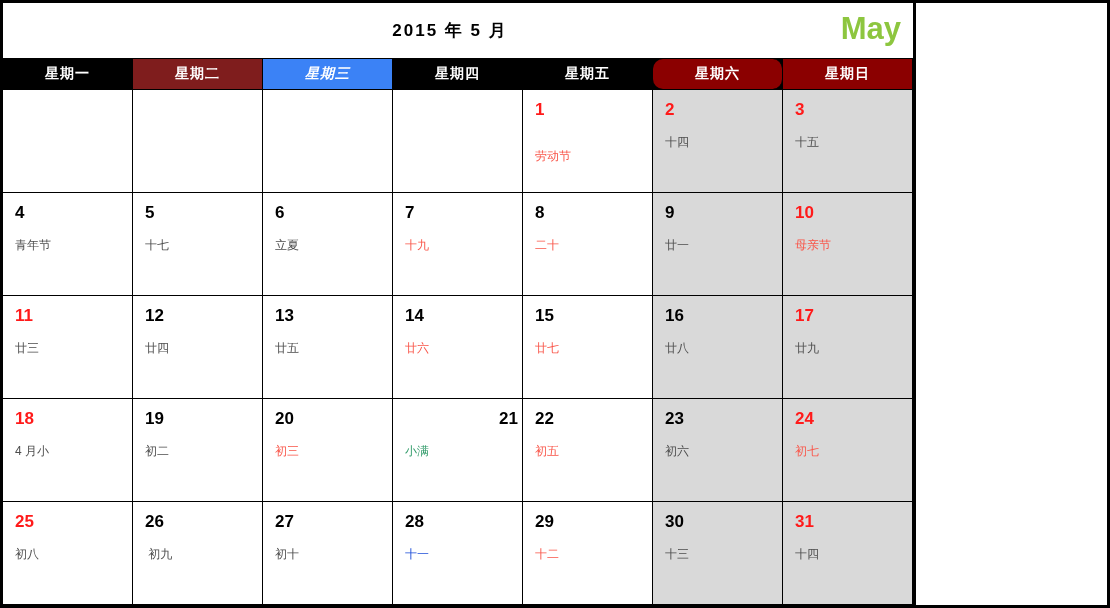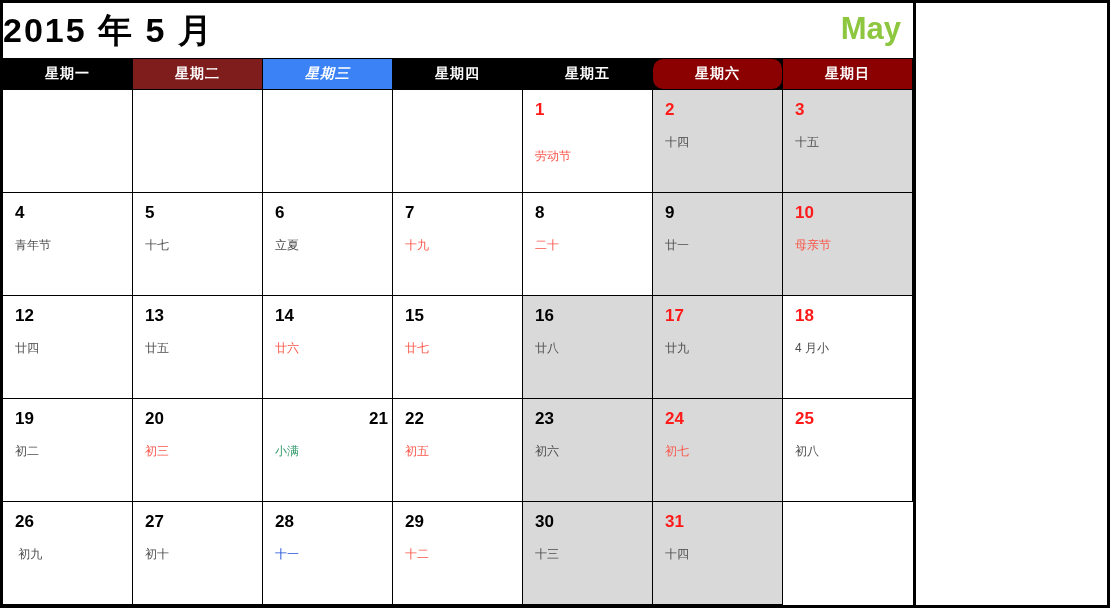--- a/index.html
+++ b/index.html
@@ -18,21 +18,22 @@
     display:flex;flex-direction:column;
     border-right:3px solid #000;
   }
   .title-row{
     height:55px;flex:0 0 55px;
     position:relative;
     display:flex;align-items:center;
   }
   .title{
     position:absolute;left:0;right:16px;
-    font-size:34px;font-weight:bold;color:#000;
+    text-align:center;
+    font-size:17px;font-weight:bold;color:#000;
     letter-spacing:2px;
   }
   .month-en{
     position:absolute;right:12px;top:8px;
     font-size:31px;font-weight:600;
   }
   .weekday-row{
     height:30px;flex:0 0 30px;
     display:flex;
     background:#000;
@@ -129,20 +130,24 @@
         </div>
         <div class="cell weekend">
           <div class="num" style="color: rgb(0, 0, 0);">9</div>
           <div class="sub" style="color: rgb(77, 77, 77);">廿一</div>
         </div>
         <div class="cell weekend">
           <div class="num" style="color: rgb(255, 26, 26);">10</div>
           <div class="sub" style="color: rgb(249, 86, 74);">母亲节</div>
         </div>
         <div class="cell">
+          <div class="num" style="color: rgb(255, 26, 26);">11</div>
+          <div class="sub" style="color: rgb(77, 77, 77);">廿三</div>
+        </div>
+        <div class="cell">
           <div class="num" style="color: rgb(0, 0, 0);">12</div>
           <div class="sub" style="color: rgb(77, 77, 77);">廿四</div>
         </div>
         <div class="cell">
           <div class="num" style="color: rgb(0, 0, 0);">13</div>
           <div class="sub" style="color: rgb(77, 77, 77);">廿五</div>
         </div>
         <div class="cell">
           <div class="num" style="color: rgb(0, 0, 0);">14</div>
           <div class="sub" style="color: rgb(249, 86, 74);">廿六</div>

